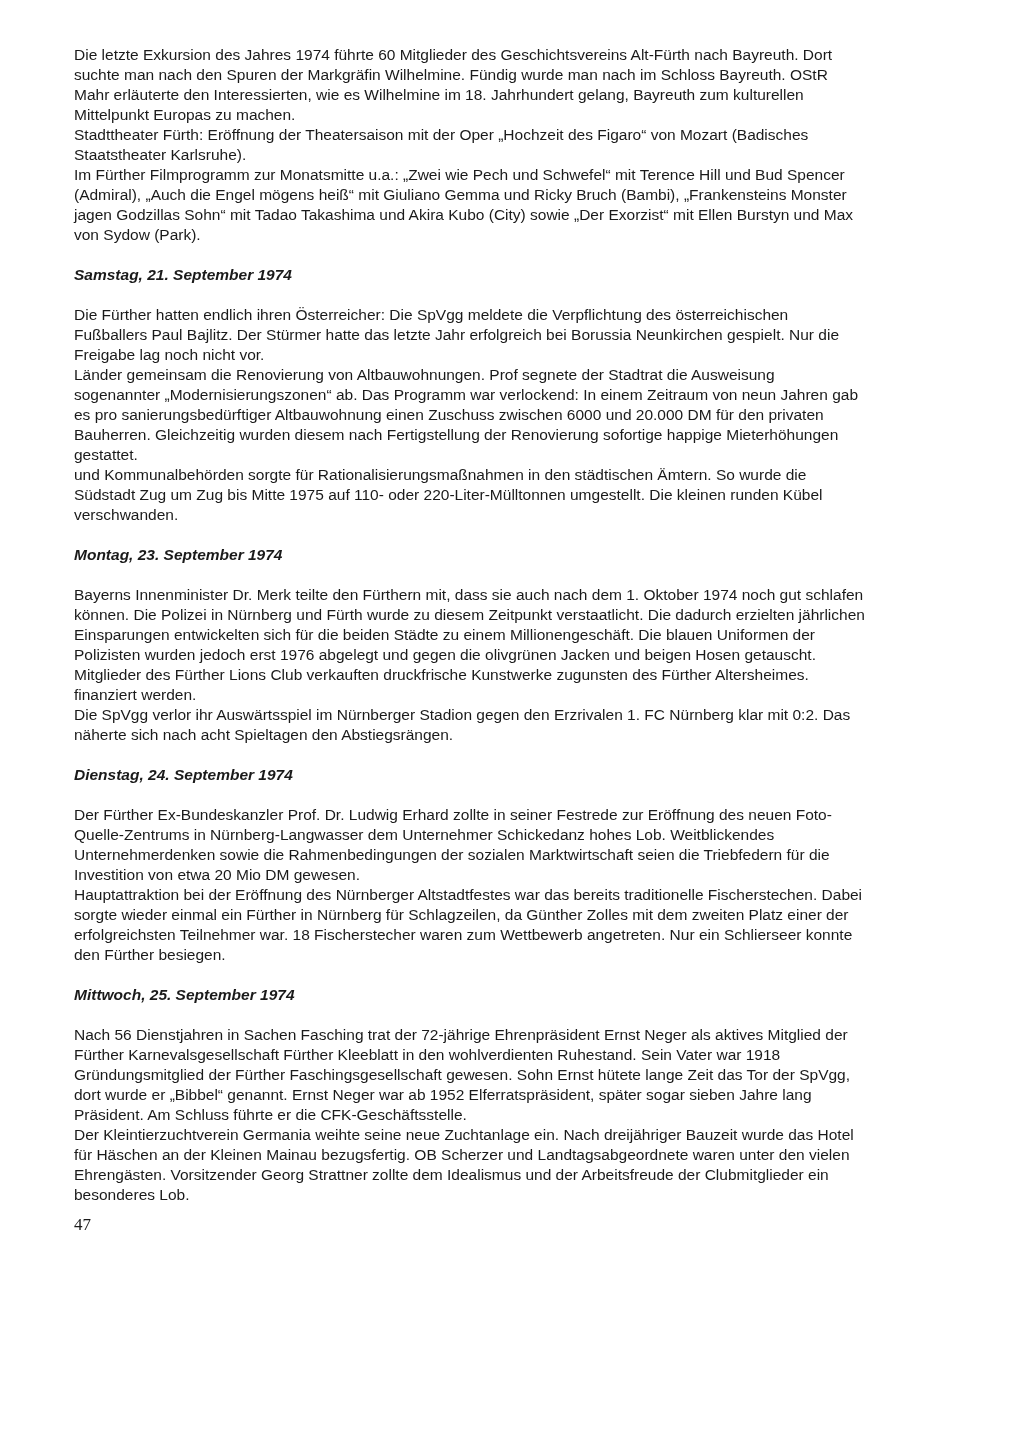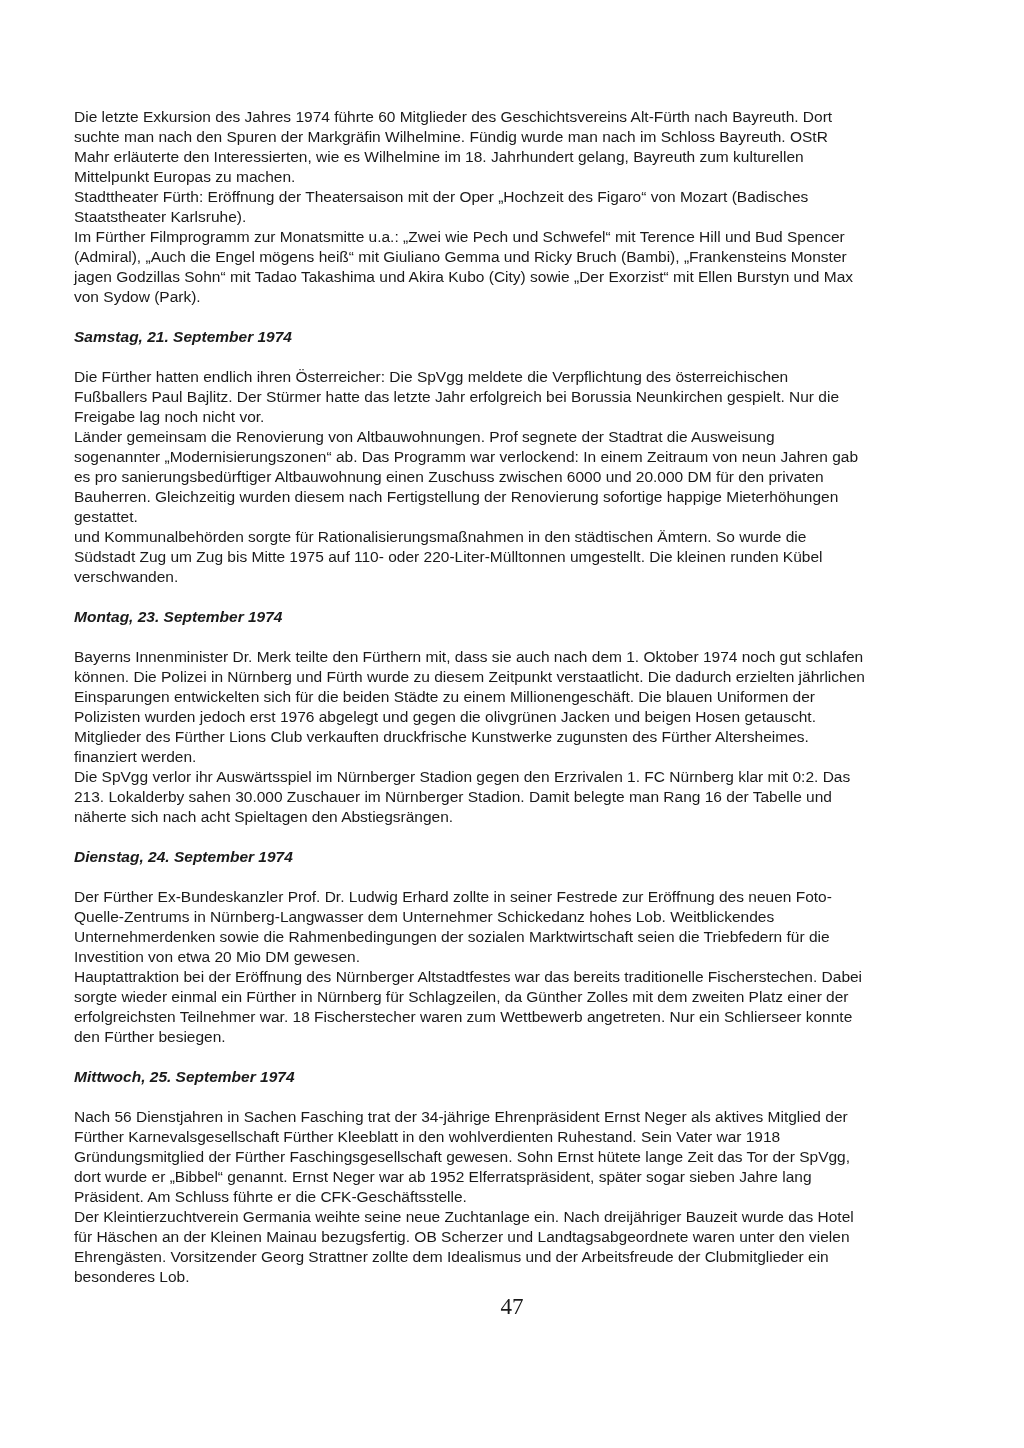--- a/index.html
+++ b/index.html
@@ -9,21 +9,21 @@
   }
   body {
     width: 1024px;
     height: 1448px;
     color: #1a1a1a;
     font-family: "Liberation Sans", sans-serif;
     overflow: hidden;
     position: relative;
   }
   .page {
-    padding: 107px 74px 0 74px;
+    padding: 45px 74px 0 74px;
     box-sizing: border-box;
     width: 1024px;
   }
   .content .line {
     font-size: 15.5px;
     line-height: 20px;
     white-space: nowrap;
   }
   .content .para {
     margin: 0;
@@ -31,23 +31,23 @@
   .content .heading {
     margin: 20px 0;
     font-weight: bold;
     font-style: italic;
   }
   .content .heading .line {
     font-weight: bold;
   }
   .page-number {
     margin-top: 9px;
-    text-align: center;
+    text-align: left;
     font-family: "Liberation Serif", serif;
-    font-size: 23px;
+    font-size: 17px;
     line-height: 22px;
     color: #1a1a1a;
   }
 </style>
 </head>
 <body>
 
 <div class="page">
   <div class="content">
       <div class="para">
@@ -94,21 +94,20 @@
         <div class="line">können. Die Polizei in Nürnberg und Fürth wurde zu diesem Zeitpunkt verstaatlicht. Die dadurch erzielten jährlichen</div>
         <div class="line">Einsparungen entwickelten sich für die beiden Städte zu einem Millionengeschäft. Die blauen Uniformen der</div>
         <div class="line">Polizisten wurden jedoch erst 1976 abgelegt und gegen die olivgrünen Jacken und beigen Hosen getauscht.</div>
       </div>
       <div class="para">
         <div class="line">Mitglieder des Fürther Lions Club verkauften druckfrische Kunstwerke zugunsten des Fürther Altersheimes.</div>
         <div class="line">finanziert werden.</div>
       </div>
       <div class="para">
         <div class="line">Die SpVgg verlor ihr Auswärtsspiel im Nürnberger Stadion gegen den Erzrivalen 1. FC Nürnberg klar mit 0:2. Das</div>
-        <div class="line">213. Lokalderby sahen 30.000 Zuschauer im Nürnberger Stadion. Damit belegte man Rang 16 der Tabelle und</div>
         <div class="line">näherte sich nach acht Spieltagen den Abstiegsrängen.</div>
       </div>
       <div class="heading">
         <div class="line">Dienstag, 24. September 1974</div>
       </div>
       <div class="para">
         <div class="line">Der Fürther Ex-Bundeskanzler Prof. Dr. Ludwig Erhard zollte in seiner Festrede zur Eröffnung des neuen Foto-</div>
         <div class="line">Quelle-Zentrums in Nürnberg-Langwasser dem Unternehmer Schickedanz hohes Lob. Weitblickendes</div>
         <div class="line">Unternehmerdenken sowie die Rahmenbedingungen der sozialen Marktwirtschaft seien die Triebfedern für die</div>
         <div class="line">Investition von etwa 20 Mio DM gewesen.</div>
@@ -116,21 +115,21 @@
       <div class="para">
         <div class="line">Hauptattraktion bei der Eröffnung des Nürnberger Altstadtfestes war das bereits traditionelle Fischerstechen. Dabei</div>
         <div class="line">sorgte wieder einmal ein Fürther in Nürnberg für Schlagzeilen, da Günther Zolles mit dem zweiten Platz einer der</div>
         <div class="line">erfolgreichsten Teilnehmer war. 18 Fischerstecher waren zum Wettbewerb angetreten. Nur ein Schlierseer konnte</div>
         <div class="line">den Fürther besiegen.</div>
       </div>
       <div class="heading">
         <div class="line">Mittwoch, 25. September 1974</div>
       </div>
       <div class="para">
-        <div class="line">Nach 56 Dienstjahren in Sachen Fasching trat der 34-jährige Ehrenpräsident Ernst Neger als aktives Mitglied der</div>
+        <div class="line">Nach 56 Dienstjahren in Sachen Fasching trat der 72-jährige Ehrenpräsident Ernst Neger als aktives Mitglied der</div>
         <div class="line">Fürther Karnevalsgesellschaft Fürther Kleeblatt in den wohlverdienten Ruhestand. Sein Vater war 1918</div>
         <div class="line">Gründungsmitglied der Fürther Faschingsgesellschaft gewesen. Sohn Ernst hütete lange Zeit das Tor der SpVgg,</div>
         <div class="line">dort wurde er „Bibbel“ genannt. Ernst Neger war ab 1952 Elferratspräsident, später sogar sieben Jahre lang</div>
         <div class="line">Präsident. Am Schluss führte er die CFK-Geschäftsstelle.</div>
       </div>
       <div class="para">
         <div class="line">Der Kleintierzuchtverein Germania weihte seine neue Zuchtanlage ein. Nach dreijähriger Bauzeit wurde das Hotel</div>
         <div class="line">für Häschen an der Kleinen Mainau bezugsfertig. OB Scherzer und Landtagsabgeordnete waren unter den vielen</div>
         <div class="line">Ehrengästen. Vorsitzender Georg Strattner zollte dem Idealismus und der Arbeitsfreude der Clubmitglieder ein</div>
         <div class="line">besonderes Lob.</div>

